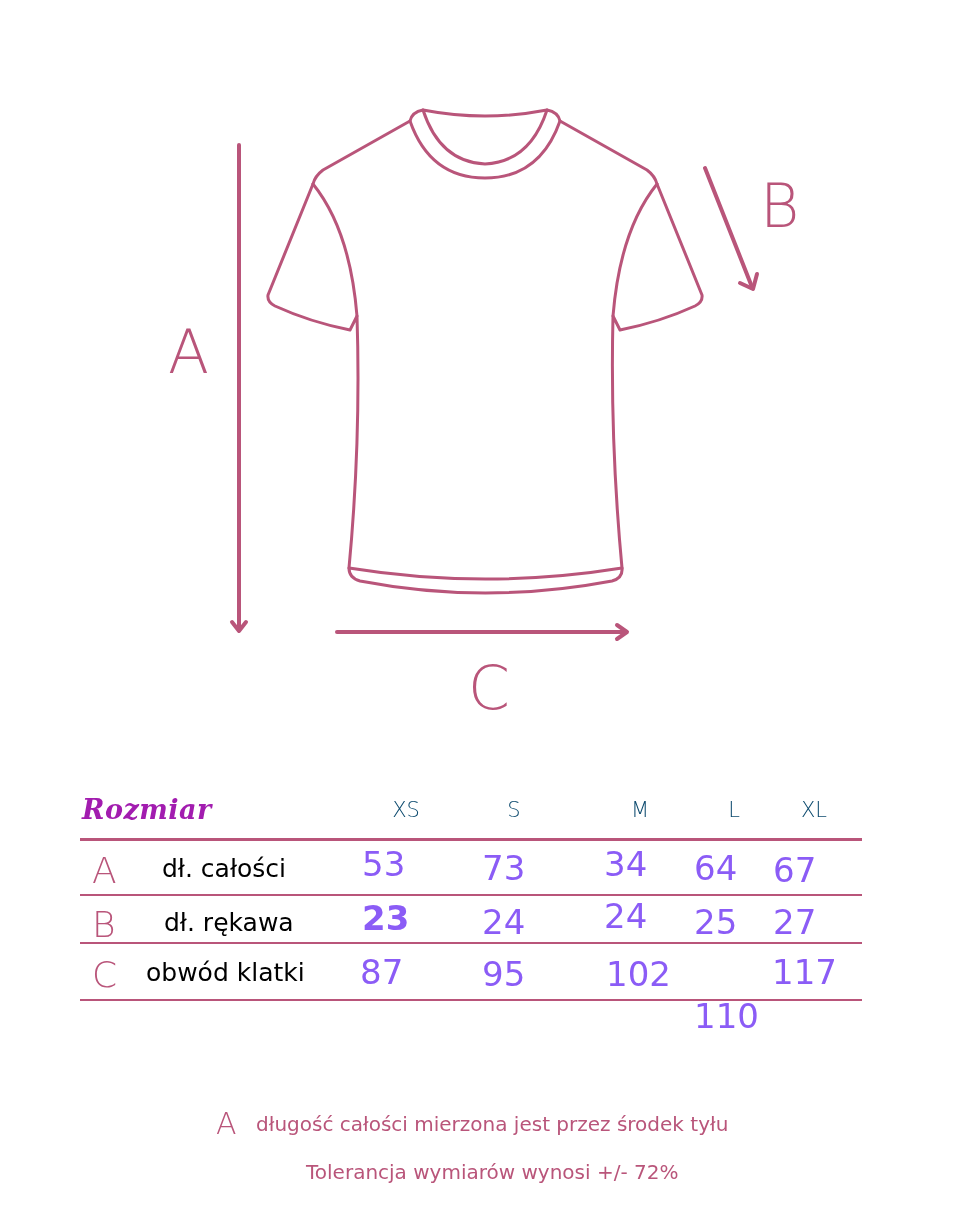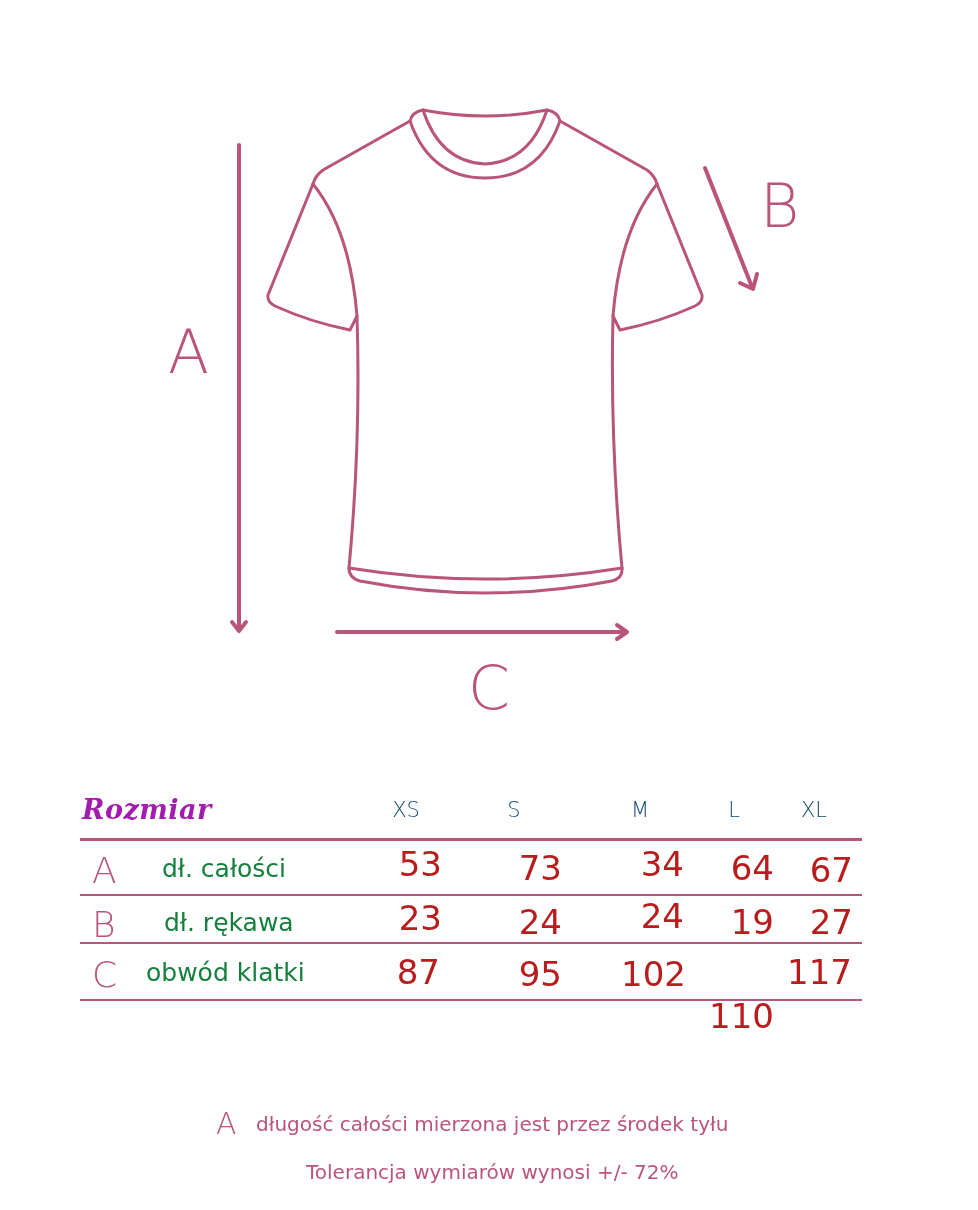--- a/index.html
+++ b/index.html
@@ -10,22 +10,22 @@
             color: #b9557a; line-height: 1; }
   .big { font-size: 60px; }
   .tbl { position: absolute; left: 80px; top: 786px; width: 782px; }
   .hdr { position: absolute; top: 0; left: 0; width: 782px; height: 54px; }
   .title { position: absolute; left: 2px; top: 8px; font-family: "DejaVu Serif", serif;
            font-weight: bold; font-style: italic; font-size: 27px; color: #a21caf; letter-spacing: 0.5px; }
   .size { position: absolute; top: 12px; font-size: 21px; font-weight: 300; color: #0c4a6e; text-align: center; width: 60px; }
   .rule { position: absolute; left: 0; width: 782px; background: #b9557a; }
   .row { position: absolute; left: 0; width: 782px; height: 52px; }
   .rletter { position: absolute; left: 12px; top: 8px; font-size: 36px; font-weight: 200; color: #b9557a; }
-  .rlabel { position: absolute; top: 12px; font-size: 25px; color: #15803d; }
-  .val { position: absolute; top: 6px; font-size: 34px; color: #b91c1c; width: 80px; text-align: right; }
+  .rlabel { position: absolute; top: 12px; font-size: 25px; color: #000000; }
+  .val { position: absolute; top: 6px; font-size: 34px; color: #8b5cf6; width: 80px; text-align: left; }
   .note { position: absolute; font-size: 20px; color: #b9557a; }
 </style>
 </head>
 <body>
 
 <svg class="shirt" width="978" height="760" viewBox="0 0 978 760">
   <g fill="none" stroke="#b9557a" stroke-width="3" stroke-linecap="round" stroke-linejoin="round">
 
     <path d="M410,121 L323,170 Q315,176 313,184 L268,295 Q267,302 275,306 Q310,322 350,330 L357,316 Q361,440 349,568 Q349,578 360,581 Q485,605 612,581 Q623,578 622,568 Q610,440 613,316 L620,330 Q660,322 695,306 Q703,302 702,295 L657,184 Q655,176 647,170 L560,121"></path>
 
@@ -72,24 +72,24 @@
     <div class="val" style="left:402px;">73</div>
     <div class="val" style="left:524px; top:2px;">34</div>
     <div class="val" style="left:614px;">64</div>
     <div class="val" style="left:693px; top:8px;">67</div>
   </div>
   <div class="rule" style="top:108px; height:2px;"></div>
 
   <div class="row" style="top:110px;">
     <div class="rletter">B</div>
     <div class="rlabel" style="left:84px;">dł. rękawa</div>
-    <div class="val" style="left:282px; top:2px;">23</div>
+    <div class="val" style="left:282px; top:2px;font-weight:bold;">23</div>
     <div class="val" style="left:402px;">24</div>
     <div class="val" style="left:524px; top:0px;">24</div>
-    <div class="val" style="left:614px; top:6px;">19</div>
+    <div class="val" style="left:614px; top:6px;">25</div>
     <div class="val" style="left:693px; top:6px;">27</div>
   </div>
   <div class="rule" style="top:156px; height:2px;"></div>
 
   <div class="row" style="top:160px;">
     <div class="rletter">C</div>
     <div class="rlabel" style="left:66px;">obwód klatki</div>
     <div class="val" style="left:280px;">87</div>
     <div class="val" style="left:402px; top:8px;">95</div>
     <div class="val" style="left:526px; top:8px;">102</div>

